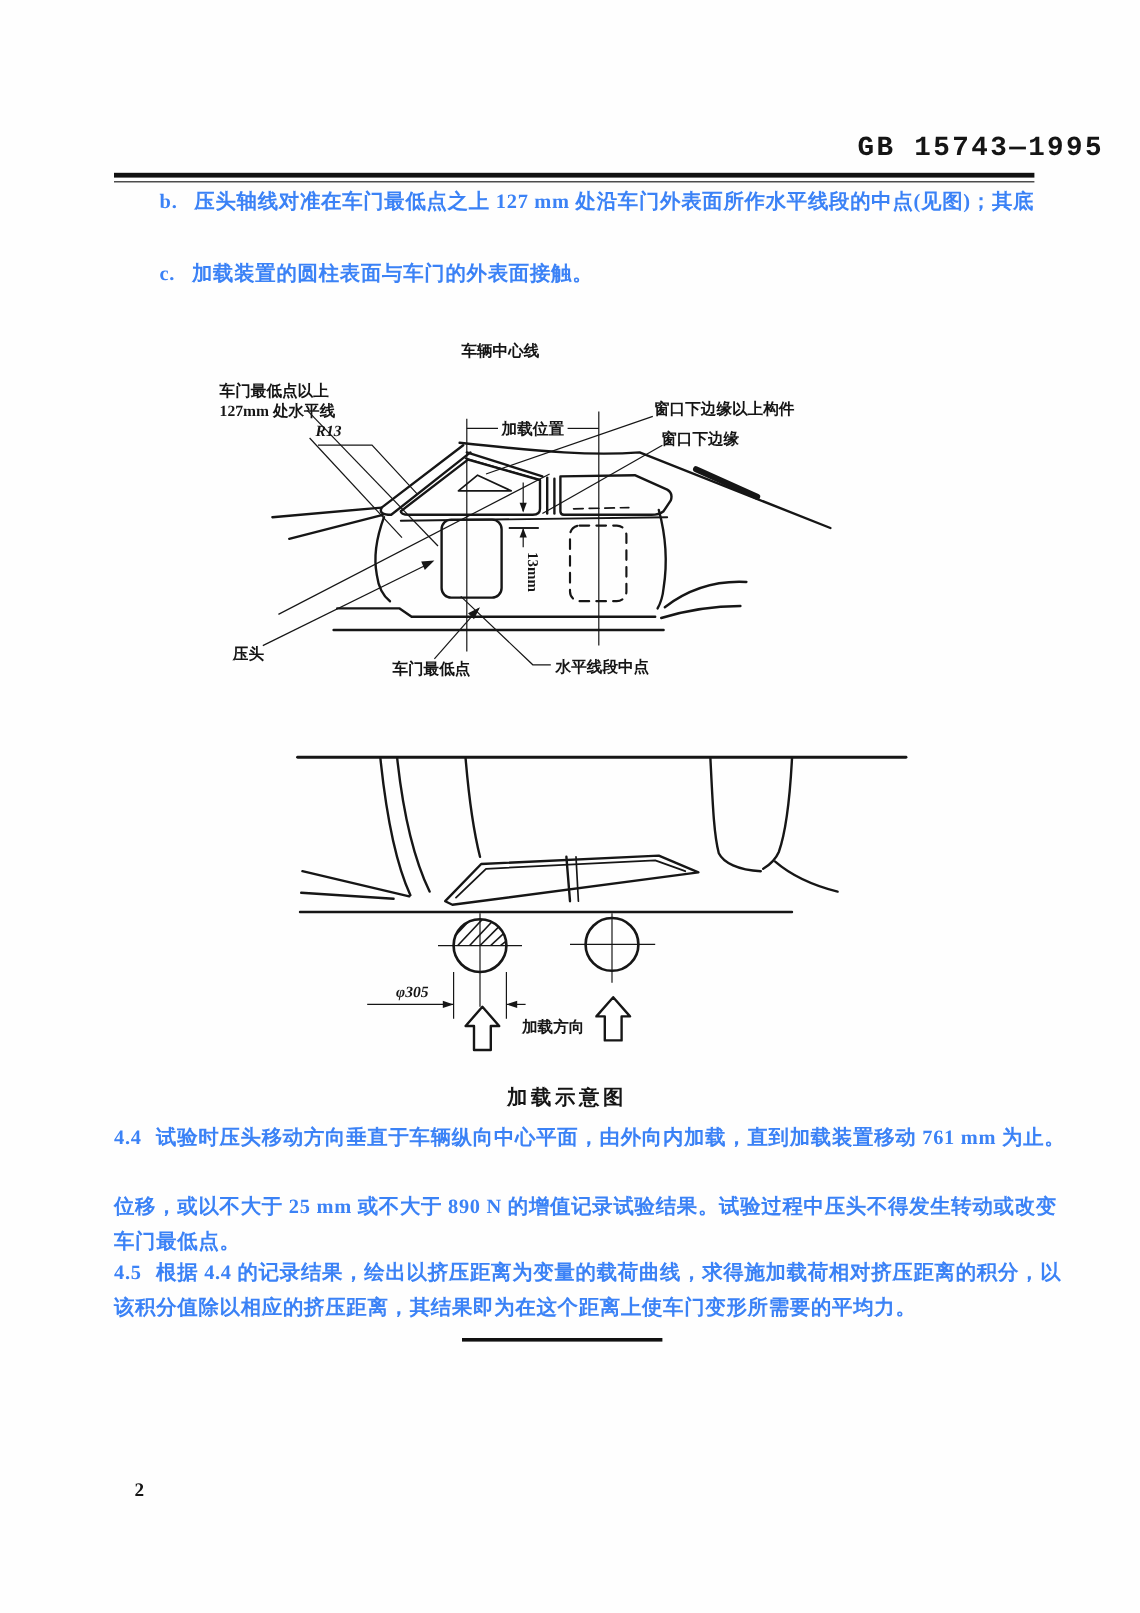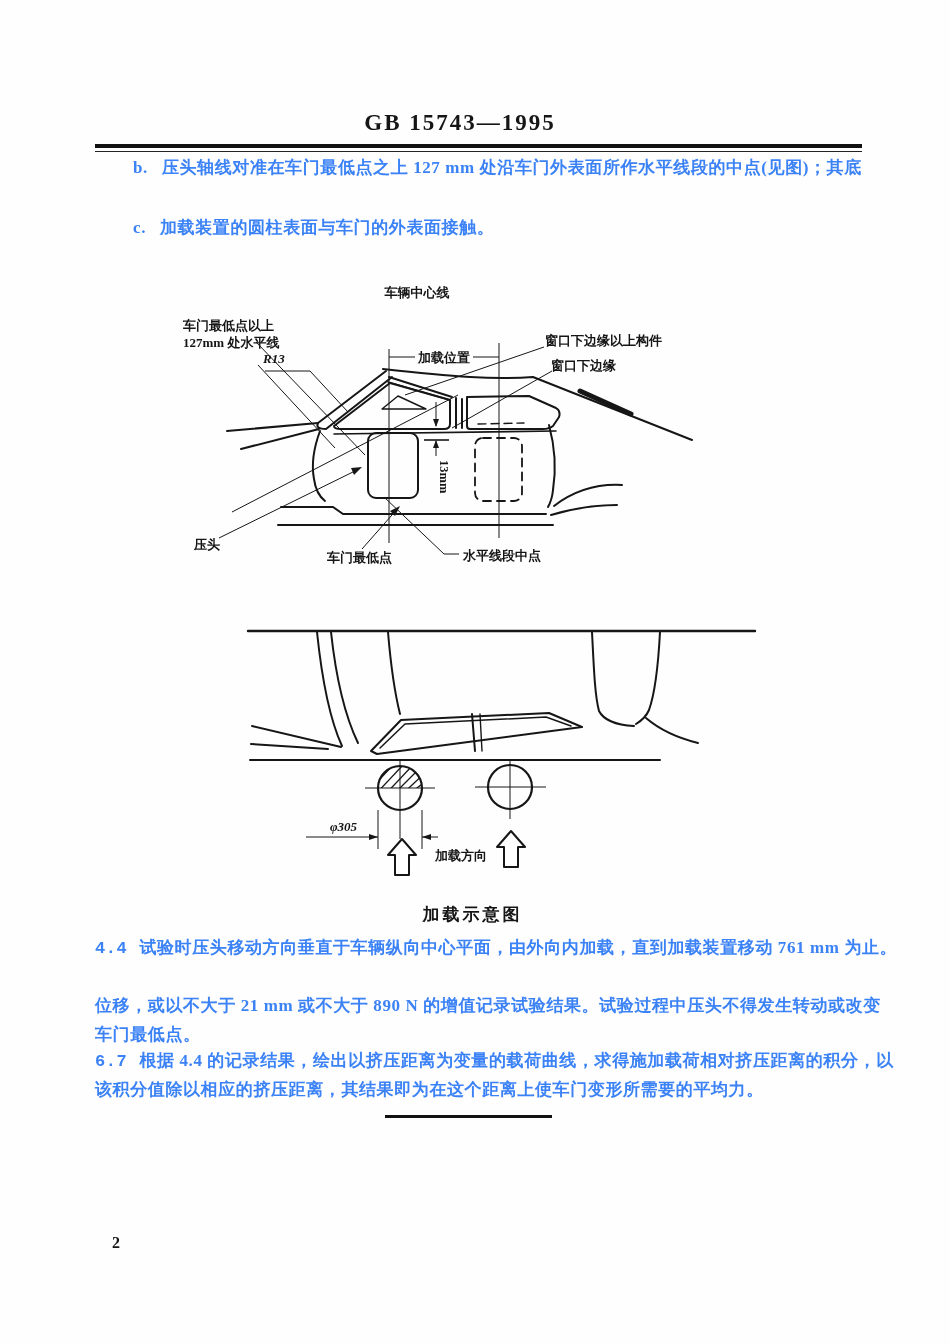--- a/index.html
+++ b/index.html
@@ -14,26 +14,26 @@
   }
   .tline{
     position:absolute;
     font-size:17px;
     font-weight:600;
     letter-spacing:0.6px;
     white-space:nowrap;
     color:#3b82f6;
   }
   .clause-label{display:inline-block;margin-right:14px;font-weight:700;}
-  .num-label{display:inline-block;margin-right:12px;font-weight:700;font-family:Liberation Mono, monospace;}
+  .num-label{display:inline-block;margin-right:12px;font-weight:700;}
   .header-title{
     position:absolute;top:110px;left:0;width:920px;
-    text-align:center;
+    text-align:right;
     font-size:23px;font-weight:700;letter-spacing:2px;
-    font-family:Liberation Serif, serif;
+    font-family:Liberation Mono, monospace;
   }
   .rule-thick{position:absolute;left:95px;top:144px;width:767px;height:4px;background:#111;}
   .rule-thin{position:absolute;left:95px;top:151px;width:767px;height:1px;background:#222;}
   .short-rule{position:absolute;left:385px;top:1115px;width:167px;height:3px;background:#111;}
   .caption{
     position:absolute;left:390px;top:903px;width:165px;
     text-align:center;font-size:17px;font-weight:700;letter-spacing:3px;
   }
   .page-num{position:absolute;left:112px;top:1234px;font-size:16px;font-weight:600;}
   svg{position:absolute;}
@@ -189,24 +189,24 @@
       <polygon points="511,831 525,847 518,847 518,867 504,867 504,847 497,847"></polygon>
     </g>
     <text x="461" y="860" font-size="13" text-anchor="middle">加载方向</text>
   </svg>
 
   <div class="caption">加载示意图</div>
 
   <div class="tline" style="left:95px;top:936px;">
     <span class="num-label">4.4</span><span>试验时压头移动方向垂直于车辆纵向中心平面，由外向内加载，直到加载装置移动 761 mm 为止。</span>
   </div>
-  <div class="tline" style="left:95px;top:994px;">位移，或以不大于 21 mm 或不大于 890 N 的增值记录试验结果。试验过程中压头不得发生转动或改变</div>
+  <div class="tline" style="left:95px;top:994px;">位移，或以不大于 25 mm 或不大于 890 N 的增值记录试验结果。试验过程中压头不得发生转动或改变</div>
   <div class="tline" style="left:95px;top:1023px;">车门最低点。</div>
 
   <div class="tline" style="left:95px;top:1049px;">
-    <span class="num-label">6.7</span><span>根据 4.4 的记录结果，绘出以挤压距离为变量的载荷曲线，求得施加载荷相对挤压距离的积分，以</span>
+    <span class="num-label">4.5</span><span>根据 4.4 的记录结果，绘出以挤压距离为变量的载荷曲线，求得施加载荷相对挤压距离的积分，以</span>
   </div>
   <div class="tline" style="left:95px;top:1078px;">该积分值除以相应的挤压距离，其结果即为在这个距离上使车门变形所需要的平均力。</div>
 
   <div class="short-rule"></div>
 
   <div class="page-num">2</div>
 </div>
 
 </body></html>

